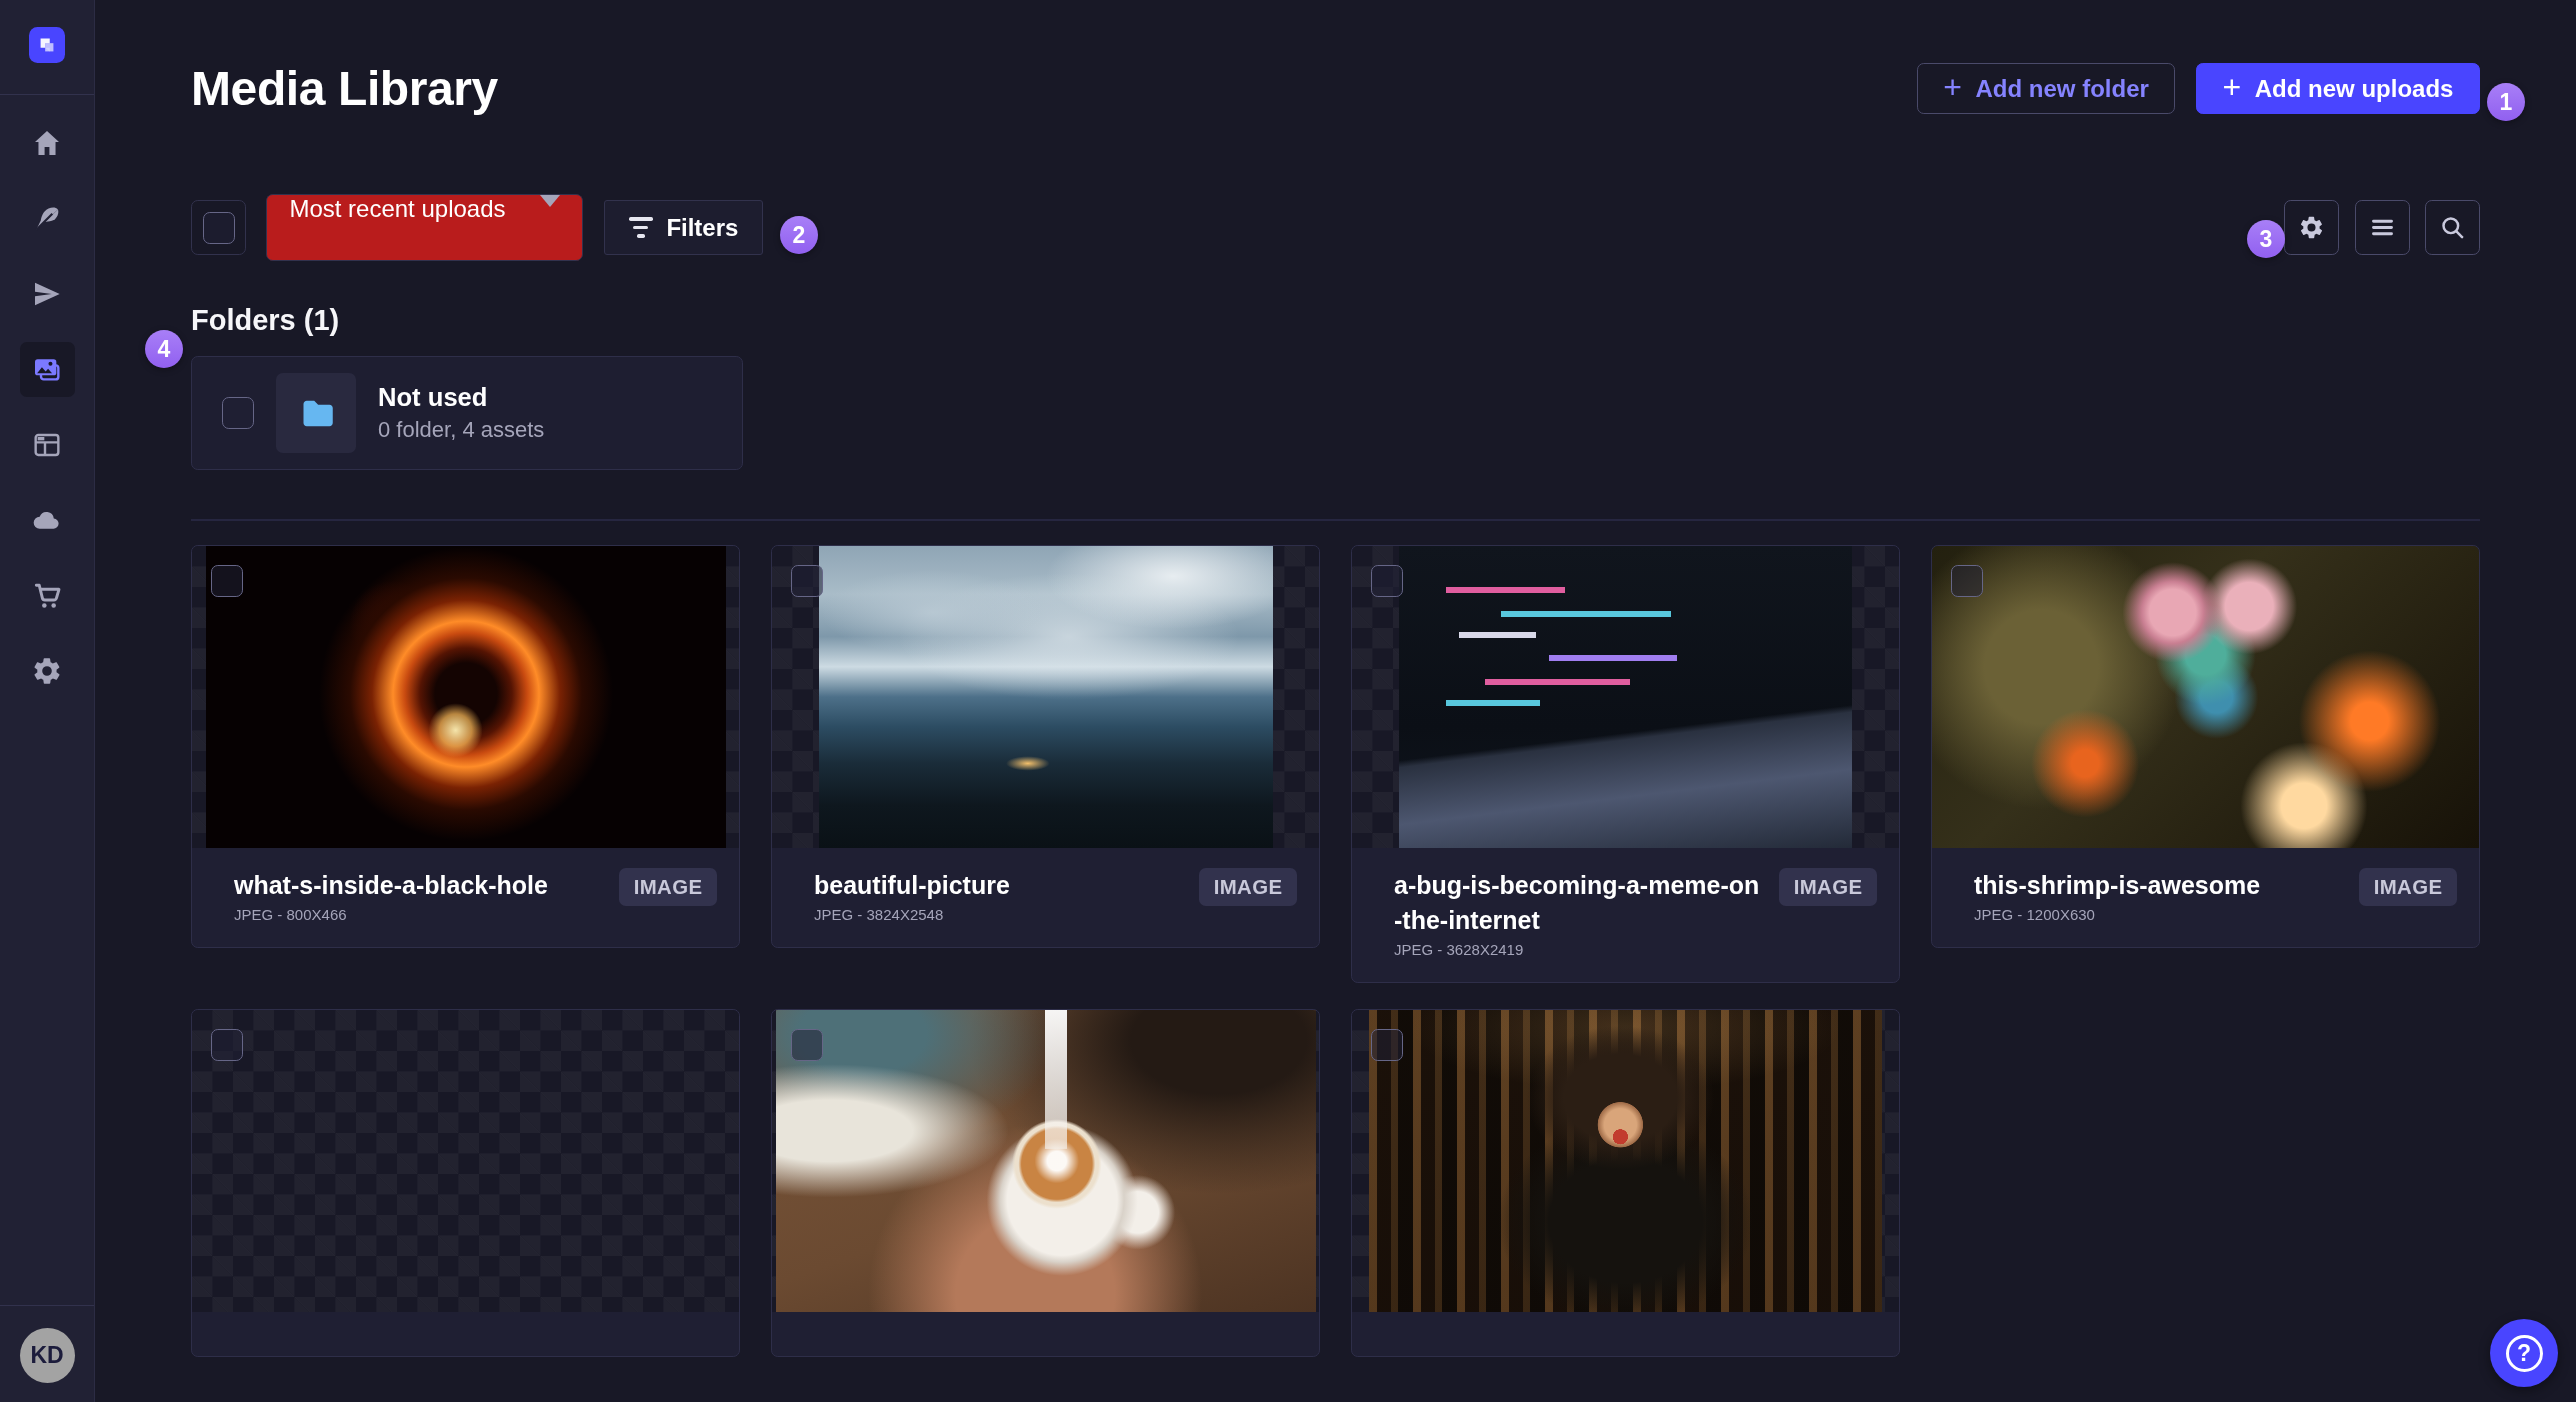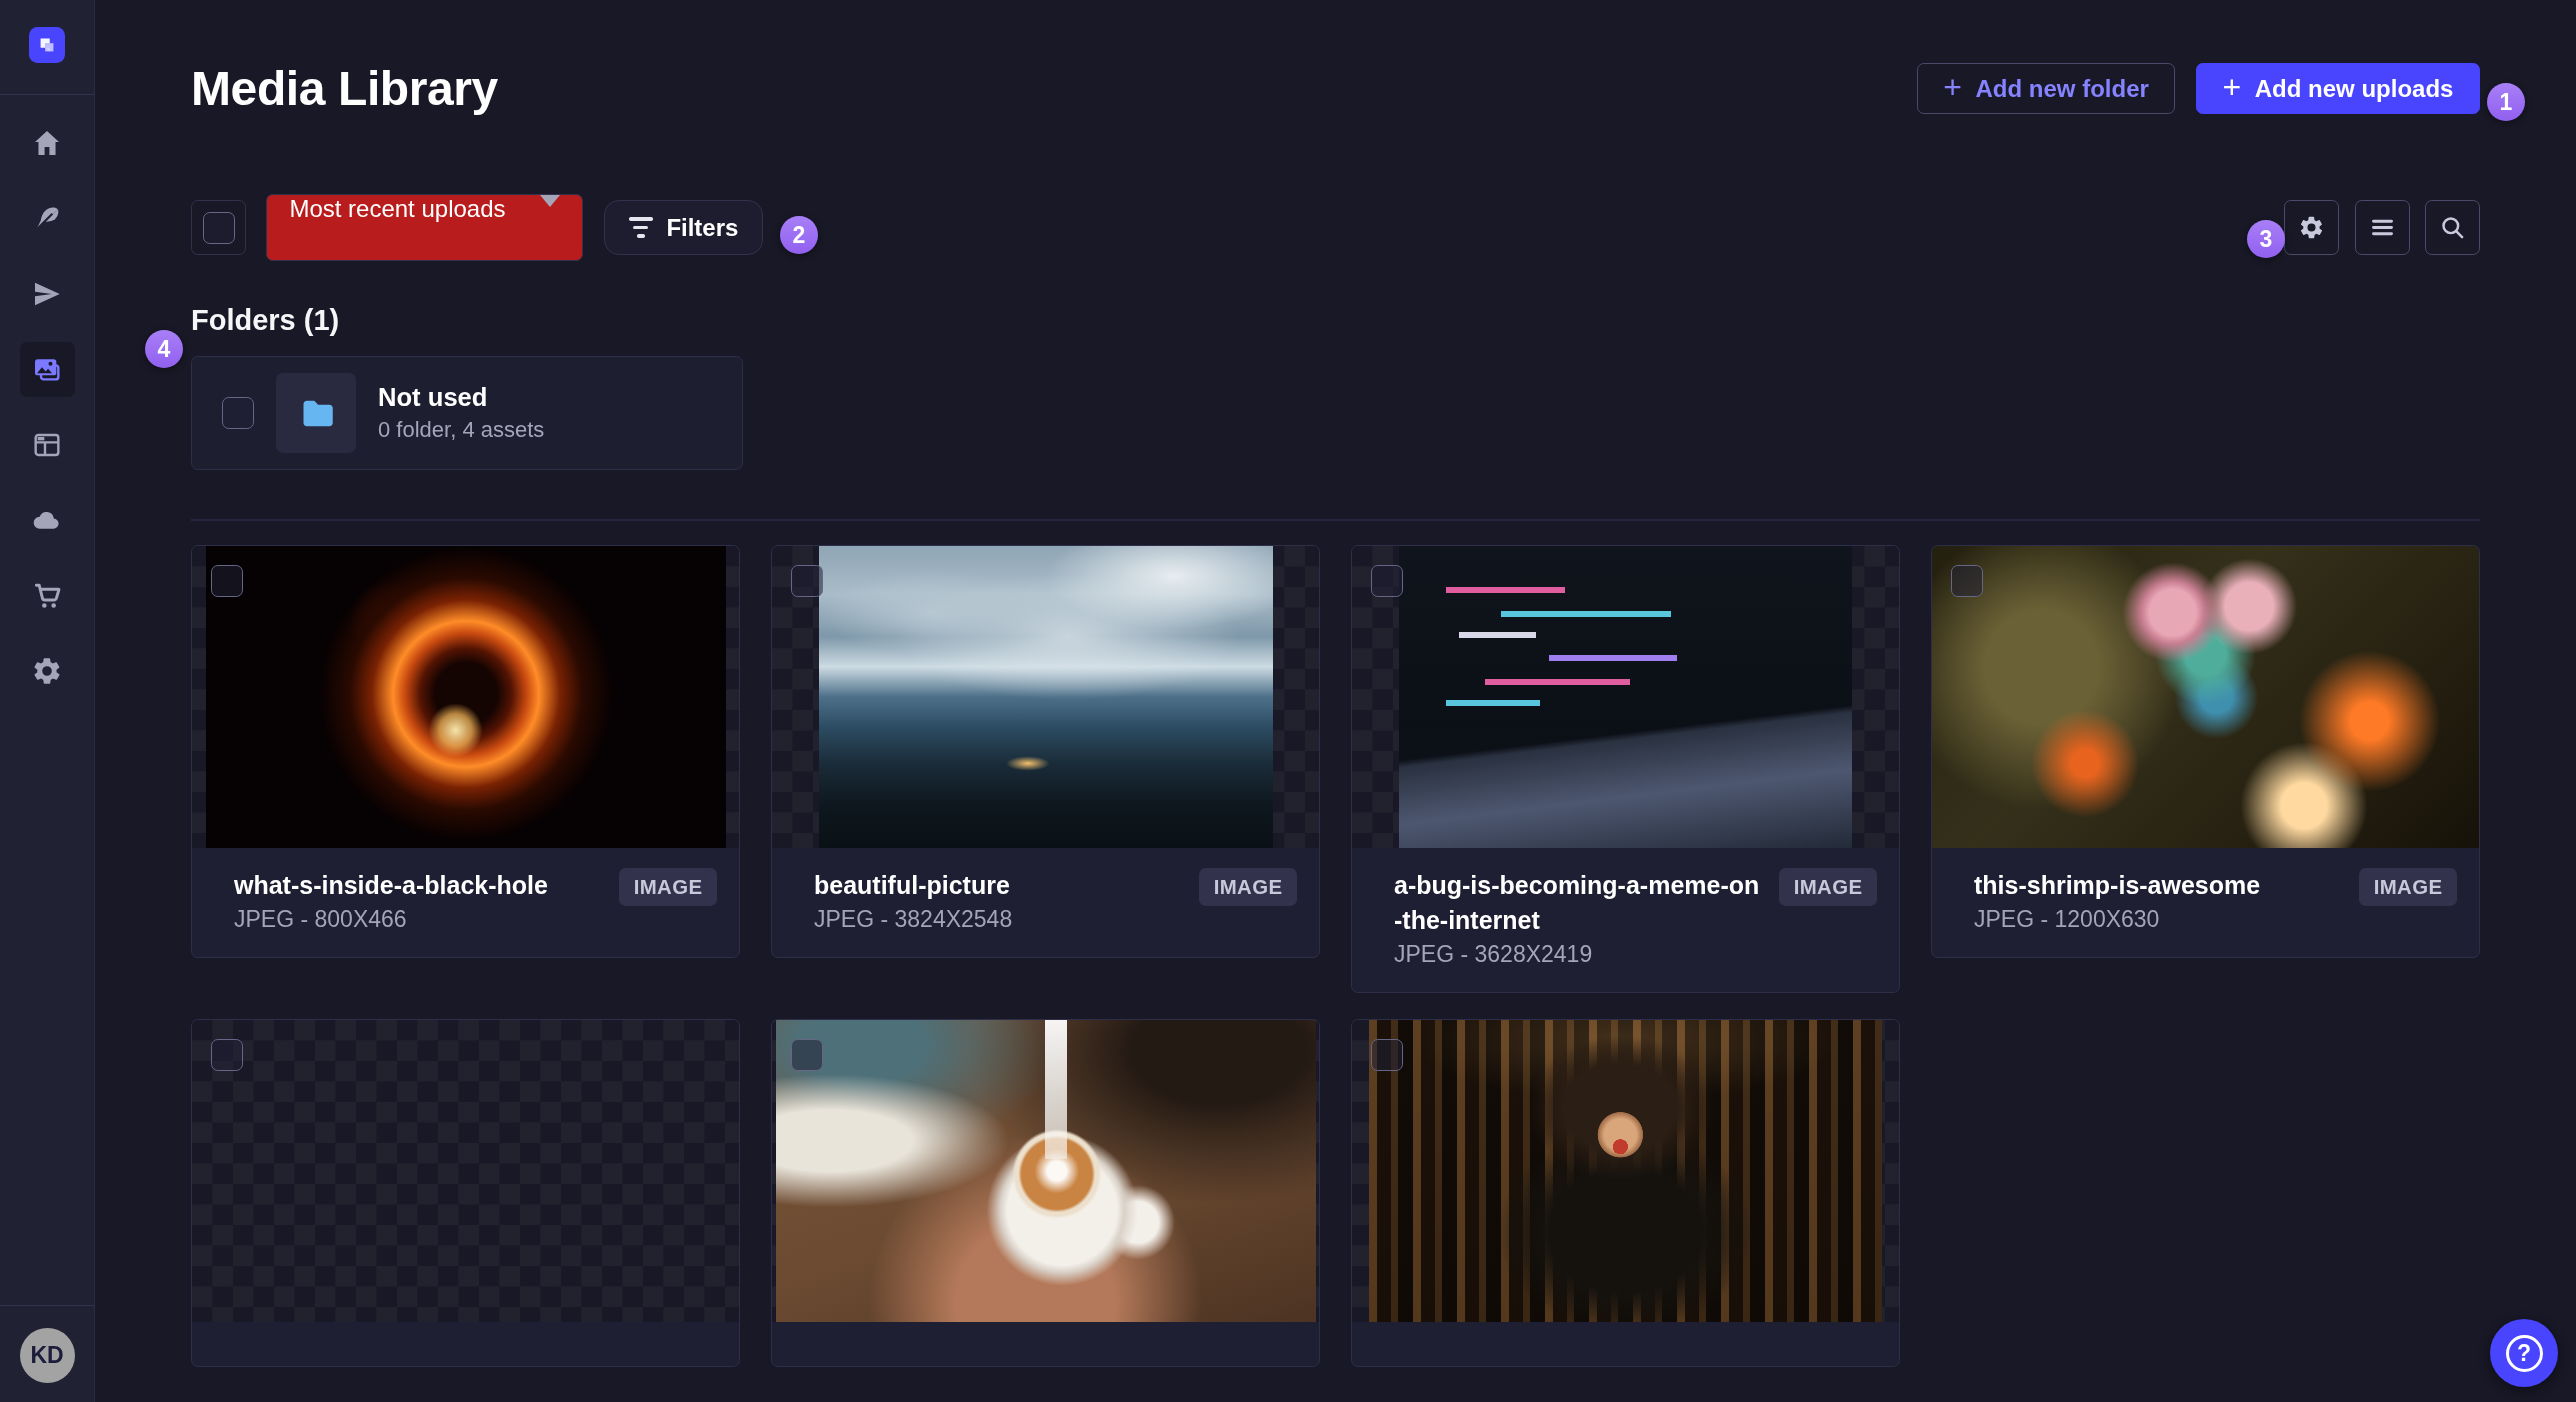--- a/index.html
+++ b/index.html
@@ -38,21 +38,21 @@
   .toolbar { display:flex; align-items:center; margin-top:78px; gap:20.4px; }
   .selectall-box { width:55px; height:55px; border:1.7px solid #32324d; border-radius:6.8px;
     display:flex; align-items:center; justify-content:center; cursor:pointer; background:#181826; }
   .checkbox { width:32px; height:32px; border:1.7px solid #666687; border-radius:6.8px;
     background:rgba(33,33,52,.55); cursor:pointer; }
   .dropdown { min-width:317px; height:67px; border:1.7px solid #32324d; border-radius:6.8px;
     background:#b91c1c; color:#ffffff; font-size:24px; display:flex; align-items:flex-start;
     justify-content:space-between; padding:0 22px; gap:15.3px; cursor:pointer; }
   .caret { width:0; height:0; border-left:10.2px solid transparent; border-right:10.2px solid transparent;
     border-top:12.8px solid #a5a5ba; }
-  .btn-filters { height:55px; border:1.7px solid #32324d; border-radius:15px; background:#1d1d2f;
+  .btn-filters { height:55px; border:1.7px solid #32324d; border-radius:3px; background:#1d1d2f;
     color:#ffffff; font-size:24px; font-weight:600; display:flex; align-items:center; gap:13.6px;
     padding:0 24px; cursor:pointer; }
   .filter-ic { display:flex; flex-direction:column; align-items:center; gap:5.1px; }
   .filter-ic span { display:block; height:3.4px; background:#e6e6f0; border-radius:1.7px; }
   .filter-ic span:nth-child(1){ width:24px; } .filter-ic span:nth-child(2){ width:15.3px; }
   .filter-ic span:nth-child(3){ width:7.7px; }
   .toolbar-right { margin-left:auto; display:flex; align-items:center; gap:15.3px; }
   .icon-btn { width:55px; height:55px; border:1.7px solid #4a4a6a; border-radius:6.8px;
     background:transparent; color:#c9c9dd; display:flex; align-items:center; justify-content:center; cursor:pointer; }
   .icon-btn svg { width:27px; height:27px; }
@@ -76,21 +76,21 @@
       linear-gradient(45deg, rgba(255,255,255,0.045) 25%, transparent 25%, transparent 75%, rgba(255,255,255,0.045) 75%);
     background-position:0 0, 20.4px 20.4px; background-size:41px 41px;
     display:flex; justify-content:center; }
   .thumb .checkbox { position:absolute; top:19px; left:19px; }
   .pic { height:100%; }
 
   .caption { display:flex; align-items:flex-start; padding:20.4px 22px 24px; gap:13.6px; }
   .cap-text { flex:1; min-width:0;margin-left:20px; }
   .cap-title { font-size:25px; line-height:35px; font-weight:600; color:#ffffff;
     word-break:break-all; max-width:443px; }
-  .cap-meta { font-size:23px; color:#a5a5ba; margin-top:2.6px; }
+  .cap-meta { font-size:15px; color:#a5a5ba; margin-top:2.6px; }
   .type-badge { flex-shrink:0; background:#32324d; color:#c8c8da; border-radius:6.8px;
     padding:7.7px 14.5px; font-size:20.4px; font-weight:700; letter-spacing:0.4px; }
 
   
   .num-badge { position:absolute; width:38px; height:38px; border-radius:50%;
     background:linear-gradient(180deg,#a87ff7,#9160f0); color:#ffffff; font-size:23px; font-weight:700;
     display:flex; align-items:center; justify-content:center; box-shadow:0 1.7px 6.8px rgba(0,0,0,.35); z-index:10; }
   #badge1 { left:2487px; top:83px; }
   #badge2 { left:780px;  top:216px; }
   #badge3 { left:2247px; top:220px; }

